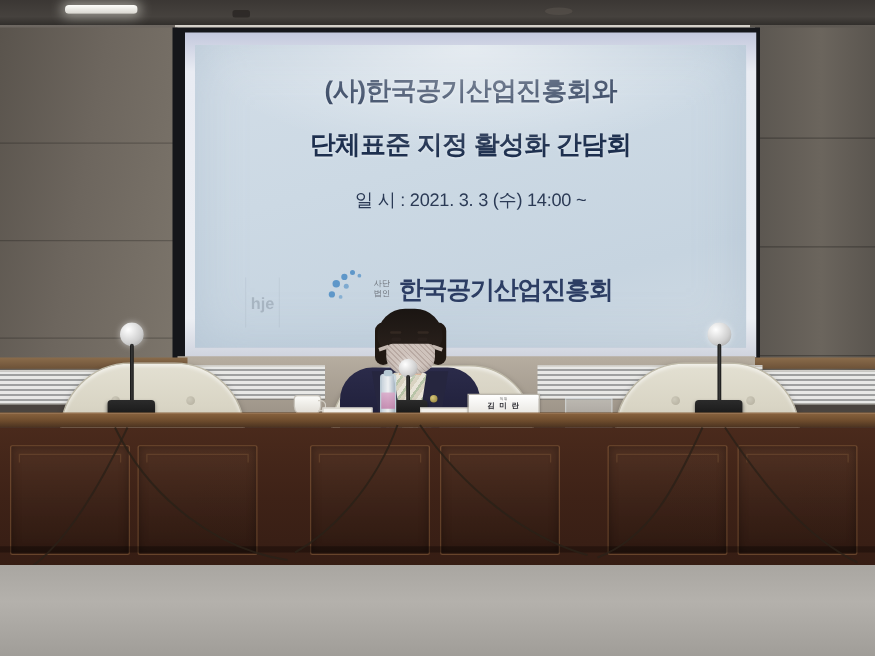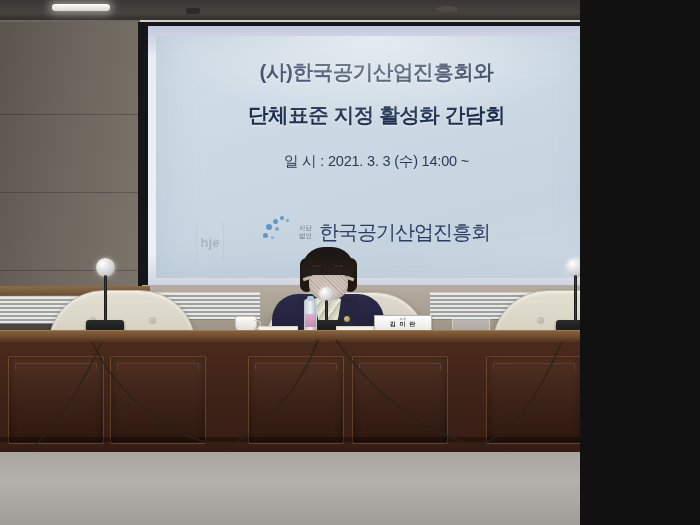--- a/index.html
+++ b/index.html
@@ -1,17 +1,17 @@
 <!DOCTYPE html>
 <html><head>
 <meta charset="utf-8">
 <style>
   html,body{margin:0;padding:0;background:#111;}
   .scene{
-    position:relative;width:580px;height:525px;overflow:hidden;
+    position:relative;width:700px;height:525px;overflow:hidden;
     font-family:"Liberation Sans","DejaVu Sans",sans-serif;
     background:#4a443f;
   }
   
   .ceiling{position:absolute;left:0;top:0;width:700px;height:22px;
     background:linear-gradient(180deg,#3b3734 0%,#46423e 60%,#2b2926 100%);}
   .ceiling-light{position:absolute;left:52px;top:4px;width:58px;height:7px;border-radius:3px;
     background:linear-gradient(180deg,#fdfdfa,#d8d6cf);box-shadow:0 0 9px 3px rgba(255,255,245,.45);}
   .ceiling-vent{position:absolute;left:186px;top:8px;width:14px;height:6px;border-radius:2px;
     background:#2a2724;opacity:.85;}
@@ -51,21 +51,21 @@
     color:#2b3a55;font-size:14.5px;line-height:26px;letter-spacing:-.2px;}
 
   .logo-row{position:absolute;left:0;right:0;top:180px;display:flex;
     align-items:flex-end;justify-content:center;gap:5px;}
   .dots{position:relative;width:30px;height:26px;margin-right:-1px;}
   .dots i{position:absolute;border-radius:50%;background:#5e97c9;display:block;}
   .kaipa-wrap{display:flex;flex-direction:column;align-items:flex-start;}
   .kaipa{font-size:21px;color:#8d9299;letter-spacing:.5px;line-height:1;font-weight:400;}
   .kaipa-sub{font-size:3.6px;color:#9aa4b0;letter-spacing:.2px;line-height:5px;margin-top:2px;}
   .sadan{font-size:6.5px;color:#6b7078;line-height:7.5px;margin:0 2px 3px 2px;text-align:center;}
-  .kr-name{font-size:20px;font-weight:400;color:#2c3d63;letter-spacing:-1px;line-height:1;}
+  .kr-name{font-size:20px;font-weight:700;color:#2c3d63;letter-spacing:-1px;line-height:1;}
   .watermark{position:absolute;left:196px;top:222px;width:26px;height:40px;
     opacity:.22;color:#3b4655;font-size:13px;font-weight:700;
     display:flex;align-items:center;justify-content:center;
     border-left:1px solid rgba(90,100,115,.35);border-right:1px solid rgba(90,100,115,.3);}
 
   
   .backwall{position:absolute;left:142px;top:285px;width:462px;height:45px;
     background:linear-gradient(180deg,#b6ada0,#9e9589);}
   .vent{position:absolute;height:26px;background:
       repeating-linear-gradient(180deg,#e8e8e6 0px,#e8e8e6 2px,#9fa0a0 2px,#9fa0a0 4px);

